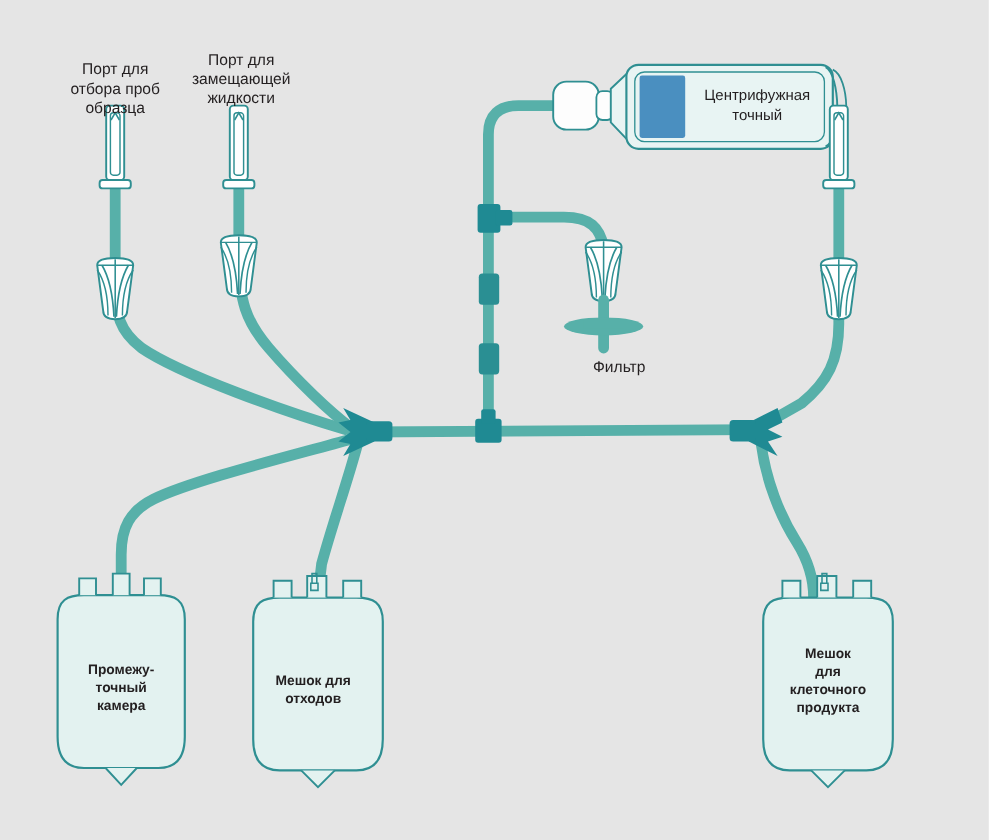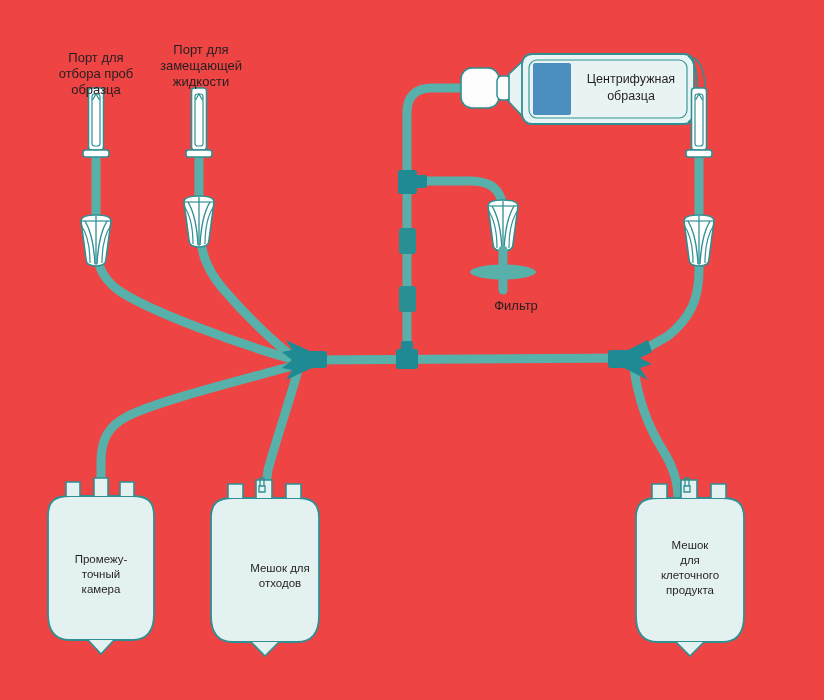--- a/index.html
+++ b/index.html
@@ -11,21 +11,21 @@
   body {
     width: 824px;
     height: 700px;
     font-family: "Liberation Sans", sans-serif;
     overflow: hidden;
   }
   #diagram-root {
     position: relative;
     width: 824px;
     height: 700px;
-    background: #ef4444;
+    background: #e5e5e5;
   }
   svg#kit-svg {
     position: absolute;
     left: 0;
     top: 0;
     width: 824px;
     height: 700px;
     display: block;
   }
   .lbl {
@@ -38,20 +38,21 @@
     white-space: pre-line;
     letter-spacing: 0px;
   }
   .lbl-chamber {
     font-size: 12.5px;
     line-height: 17px;
   }
   .lbl-bag {
     font-size: 11.5px;
     line-height: 15px;
+    font-weight: bold;
   }
 </style>
 </head>
 <body>
 
 <div id="diagram-root">
 
   <svg id="kit-svg" viewBox="0 0 824 700" xmlns="http://www.w3.org/2000/svg">
 
     <defs>
@@ -197,29 +198,29 @@
 
   <div class="lbl" style="left:34px; top:50px; width:124px;">Порт для
 отбора проб
 образца</div>
 
   <div class="lbl" style="left:139px; top:42px; width:124px;">Порт для
 замещающей
 жидкости</div>
 
   <div class="lbl lbl-chamber" style="left:574px; top:71px; width:114px;">Центрифужная
-образца</div>
+точный</div>
 
   <div class="lbl" style="left:466px; top:298px; width:100px;">Фильтр</div>
 
   <div class="lbl lbl-bag" style="left:53px; top:552px; width:96px;">Промежу-
 точный
 камера</div>
 
-  <div class="lbl lbl-bag" style="left:232px; top:561px; width:96px;">Мешок для
+  <div class="lbl lbl-bag" style="left:213px; top:561px; width:96px;">Мешок для
 отходов</div>
 
   <div class="lbl lbl-bag" style="left:641px; top:538px; width:98px;">Мешок
 для
 клеточного
 продукта</div>
 
 </div>
 
 </body></html>

